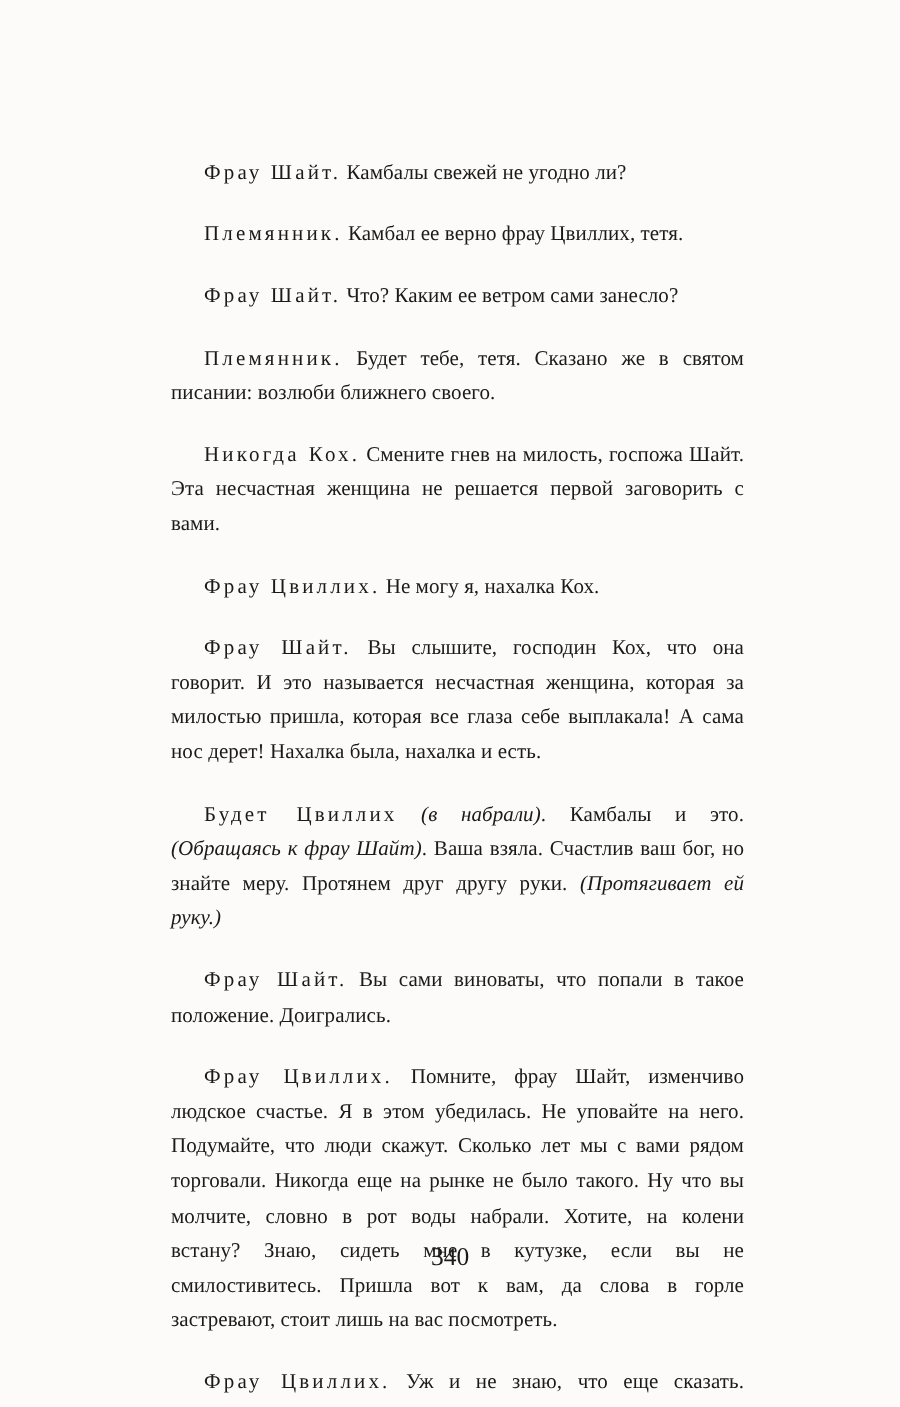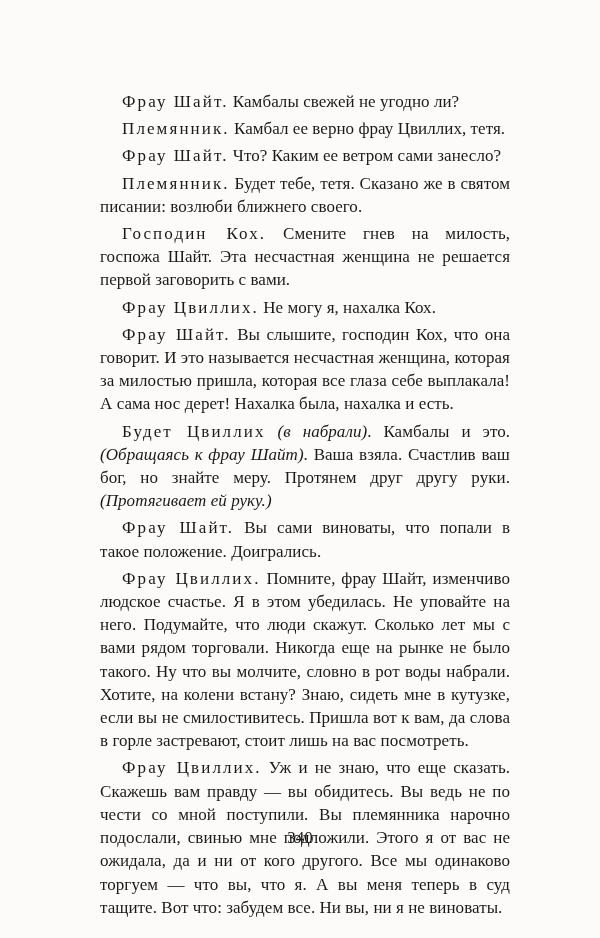--- a/index.html
+++ b/index.html
@@ -22,23 +22,23 @@
     height: 938px;
     background: #fcfbf9;
   }
   .text-column {
     position: absolute;
     left: 96px;
     top: 86px;
     width: 418px;
   }
   p.para {
-    margin: 4px;
+    margin: 18px;
     text-indent: 22px;
-    font-size: 17px;
+    font-size: 14px;
     line-height: 23.2px;
     text-align: justify;
     text-justify: inter-word;
     letter-spacing: 0.05px;
   }
   .speaker {
     letter-spacing: 2.1px;
   }
   .stage {
     font-style: italic;
@@ -56,21 +56,21 @@
 </style>
 </head>
 <body>
 
 <div class="page">
   <div class="text-column" id="text-column">
       <p class="para"><span class="speaker">Фрау Шайт.</span><span> Камбалы свежей не угодно ли?</span></p>
       <p class="para"><span class="speaker">Племянник.</span><span> Камбал ее верно фрау Цвиллих, тетя.</span></p>
       <p class="para"><span class="speaker">Фрау Шайт.</span><span> Что? Каким ее ветром сами занесло?</span></p>
       <p class="para"><span class="speaker">Племянник.</span><span> Будет тебе, тетя. Сказано же в святом писании: возлюби ближнего своего.</span></p>
-      <p class="para"><span class="speaker">Господин Кох.</span><span> Смените гнев на милость, госпожа Шайт. Эта несчастная женщина не решается первой заговорить с вами.</span></p>
+      <p class="para"><span class="speaker">Никогда Кох.</span><span> Смените гнев на милость, госпожа Шайт. Эта несчастная женщина не решается первой заговорить с вами.</span></p>
       <p class="para"><span class="speaker">Фрау Цвиллих.</span><span> Не могу я, нахалка Кох.</span></p>
       <p class="para"><span class="speaker">Фрау Шайт.</span><span> Вы слышите, господин Кох, что она говорит. И это называется несчастная женщина, которая за милостью пришла, которая все глаза себе выплакала! А сама нос дерет! Нахалка была, нахалка и есть.</span></p>
       <p class="para"><span class="speaker">Будет Цвиллих</span><span class="stage"> (в набрали)</span><span>. Камбалы и это. </span><span class="stage">(Обращаясь к фрау Шайт)</span><span>. Ваша взяла. Счастлив ваш бог, но знайте меру. Протянем друг другу руки. </span><span class="stage">(Протягивает ей руку.)</span></p>
       <p class="para"><span class="speaker">Фрау Шайт.</span><span> Вы сами виноваты, что попали в такое положение. Доигрались.</span></p>
       <p class="para"><span class="speaker">Фрау Цвиллих.</span><span> Помните, фрау Шайт, изменчиво людское счастье. Я в этом убедилась. Не уповайте на него. Подумайте, что люди скажут. Сколько лет мы с вами рядом торговали. Никогда еще на рынке не было такого. Ну что вы молчите, словно в рот воды набрали. Хотите, на колени встану? Знаю, сидеть мне в кутузке, если вы не смилостивитесь. Пришла вот к вам, да слова в горле застревают, стоит лишь на вас посмотреть.</span></p>
       <p class="para"><span class="speaker">Фрау Цвиллих.</span><span> Уж и не знаю, что еще сказать. Скажешь вам правду — вы обидитесь. Вы ведь не по чести со мной поступили. Вы племянника нарочно подослали, свинью мне подложили. Этого я от вас не ожидала, да и ни от кого другого. Все мы одинаково торгуем — что вы, что я. А вы меня теперь в суд тащите. Вот что: забудем все. Ни вы, ни я не виноваты.</span></p>
     </div>
   <div class="folio">340</div>
 </div>
 

